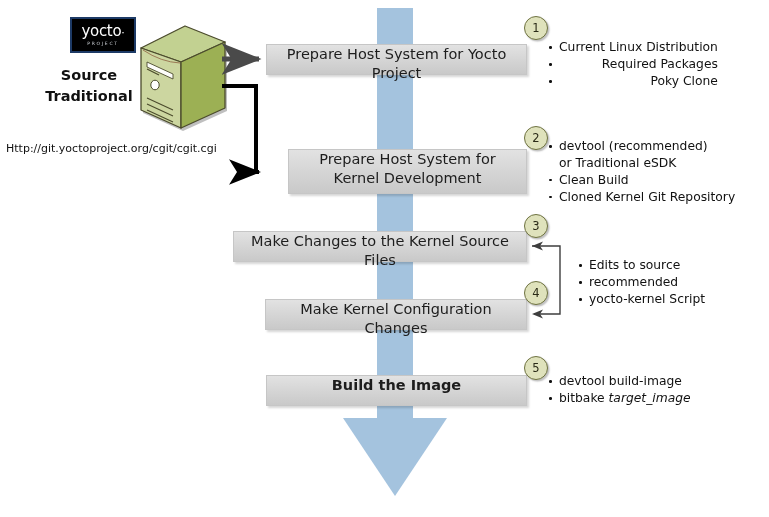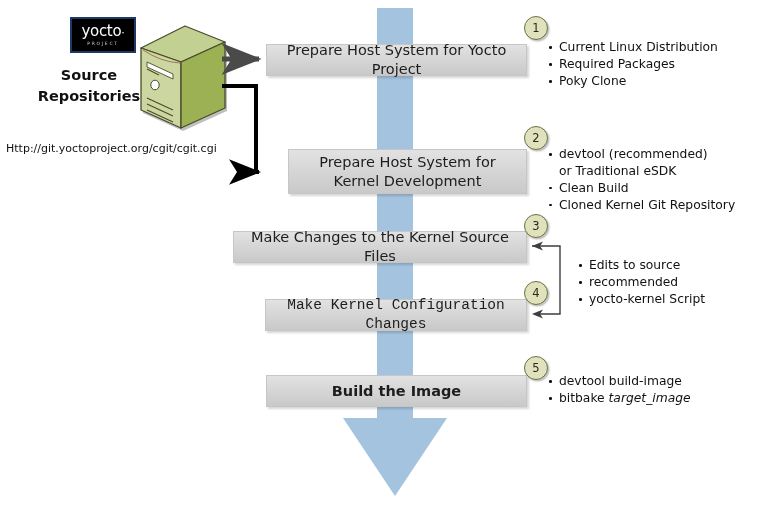--- a/index.html
+++ b/index.html
@@ -21,27 +21,27 @@
     border-right:52px solid transparent;
     border-top:78px solid #a4c3de;
   }
 
   
   .pbox{
     position:absolute;
     background:linear-gradient(to bottom,#e2e2e2 0%,#d4d4d4 55%,#c9c9c9 100%);
     border:1px solid #c6c6c6;
     box-shadow:2px 2px 2px rgba(0,0,0,0.16);
-    display:flex;align-items:center;justify-content:center;
+    display:flex;align-items:flex-start;justify-content:center;
     text-align:center;
     color:#1d1d1d;
     font-size:14.5px;
     line-height:19px;
     box-sizing:border-box;
-    padding:15px 8px;
+    padding:0 8px;
   }
 
   
   .circle{
     position:absolute;width:24px;height:24px;border-radius:50%;
     background:#dfe2bc;border:1.4px solid #6f7342;
     box-shadow:1.5px 1.5px 1.5px rgba(0,0,0,0.25);
     display:flex;align-items:center;justify-content:center;
     font-size:11.5px;color:#2a2a17;
     box-sizing:border-box;
@@ -90,21 +90,21 @@
 
   <div class="logo">
     <div class="logo-main">
       <span>yocto</span><span class="dot">·</span>
     </div>
     <div class="logo-sub">PROJECT</div>
   </div>
 
   <div class="srclabel">
     <div>Source</div>
-    <div>Repositories</div>
+    <div>Traditional</div>
   </div>
 
   <div class="srcurl">Http://git.yoctoproject.org/cgit/cgit.cgi</div>
 
   <svg class="server" viewBox="0 0 96 110">
     <polygon points="8,26 52,4 92,20 92,86 48,106 8,88" fill="#000" opacity="0.25" transform="translate(2,3)"></polygon>
     <polygon points="8,26 52,4 92,20 48,40" fill="#c2d191" stroke="#4b4b2c" stroke-width="1.3" stroke-linejoin="round"></polygon>
     <polygon points="8,26 48,40 48,106 8,88" fill="#ccd6a0" stroke="#4b4b2c" stroke-width="1.3" stroke-linejoin="round"></polygon>
     <polygon points="48,40 92,20 92,86 48,106" fill="#9cb054" stroke="#4b4b2c" stroke-width="1.3" stroke-linejoin="round"></polygon>
     <path d="M10,28 Q28,40 47,41" fill="none" stroke="#8a5a3b" stroke-width="1" opacity="0.75"></path>
@@ -135,46 +135,46 @@
     <path d="M532,246 L543,241.5 L540,246 L543,250.5 Z" fill="#3e3e3e"></path>
     <path d="M532,314 L543,309.5 L540,314 L543,318.5 Z" fill="#3e3e3e"></path>
   </svg>
 
   <div class="pbox" style="left:266px;top:44px;width:261px;height:31px;">
     <span>Prepare Host System for Yocto Project</span>
   </div>
   <div class="circle" style="left:524px;top:16px;">
     <span>1</span>
   </div>
-  <div class="blist" style="left:548px;top:39px;">
+  <div class="blist" style="left:548px;top:39px;text-align:right;">
     <div class="bl">Current Linux Distribution</div>
     <div class="bl">Required Packages</div>
     <div class="bl">Poky Clone</div>
   </div>
 
   <div class="pbox" style="left:288px;top:149px;width:239px;height:45px;">
     <span>Prepare Host System for Kernel Development</span>
   </div>
   <div class="circle" style="left:524px;top:126px;">
     <span>2</span>
   </div>
-  <div class="blist" style="left:548px;top:146px;">
+  <div class="blist" style="left:548px;top:138px;">
     <div class="bl wrap">devtool (recommended) or Traditional eSDK</div>
     <div class="bl">Clean Build</div>
     <div class="bl">Cloned Kernel Git Repository</div>
   </div>
 
   <div class="pbox" style="left:233px;top:231px;width:294px;height:31px;">
     <span>Make Changes to the Kernel Source Files</span>
   </div>
   <div class="circle" style="left:524px;top:214px;">
     <span>3</span>
   </div>
 
-  <div class="pbox" style="left:265px;top:299px;width:262px;height:31px;font-family:Liberation Mono, monospace;">
+  <div class="pbox" style="left:265px;top:299px;width:262px;height:31px;">
     <span>Make Kernel Configuration Changes</span>
   </div>
   <div class="circle" style="left:524px;top:281px;">
     <span>4</span>
   </div>
 
   <div class="blist" style="left:578px;top:257px;">
     <div class="bl">Edits to source</div>
     <div class="bl">recommended</div>
     <div class="bl">yocto-kernel Script</div>

